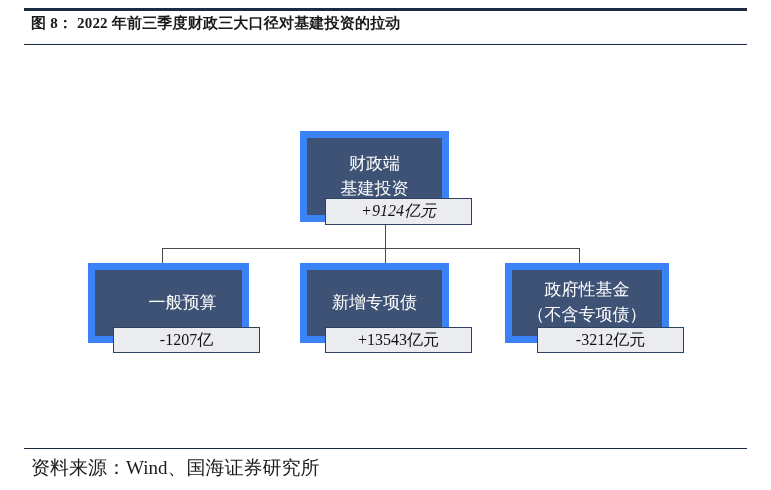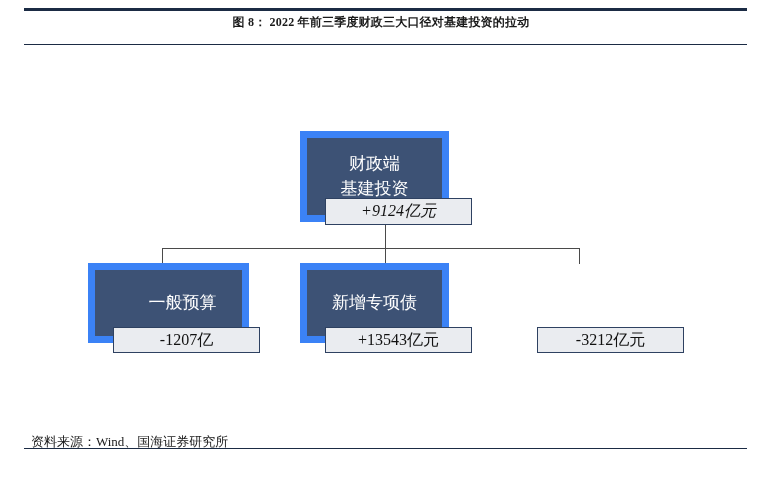--- a/index.html
+++ b/index.html
@@ -27,26 +27,25 @@
     top: 8px;
     width: 723px;
     height: 3px;
     background: #1b2b44;
   }
   .title-text {
     position: absolute;
     left: 31px;
     top: 14px;
     width: 700px;
-    font-size: 12px;
+    font-size: 15px;
     font-weight: bold;
     color: #1a1a1a;
     letter-spacing: 0.2px;
     white-space: nowrap;
-    text-align: center;
   }
   .title-rule-bottom {
     position: absolute;
     left: 24px;
     top: 44px;
     width: 723px;
     height: 1px;
     background: #1b2b44;
   }
 
@@ -55,22 +54,22 @@
     position: absolute;
     left: 24px;
     top: 448px;
     width: 723px;
     height: 1px;
     background: #1b2b44;
   }
   .footer-text {
     position: absolute;
     left: 31px;
-    top: 433px;
-    font-size: 13px;
+    top: 455px;
+    font-size: 19px;
     color: #1a1a1a;
     white-space: nowrap;
   }
 
   
   .node {
     position: absolute;
     background: #3d5275;
     border: 7px solid #3b82f6;
     box-sizing: border-box;
@@ -144,20 +143,24 @@
     <span>-1207亿</span>
   </div>
 
   <div class="node" style="left:300px; top:263px; width:149px; height:80px;">
     <span class="node-label">新增专项债</span>
   </div>
   <div class="chip" style="left:325px; top:327px; width:147px; height:26px;">
     <span>+13543亿元</span>
   </div>
 
+  <div class="node" style="left:505px; top:263px; width:164px; height:80px;">
+    <span class="node-label">政府性基金
+（不含专项债）</span>
+  </div>
   <div class="chip" style="left:537px; top:327px; width:147px; height:26px;">
     <span>-3212亿元</span>
   </div>
 
   <div class="footer-rule"></div>
   <div class="footer-text">资料来源：Wind、国海证券研究所</div>
 
 </div>
 
 </body></html>

